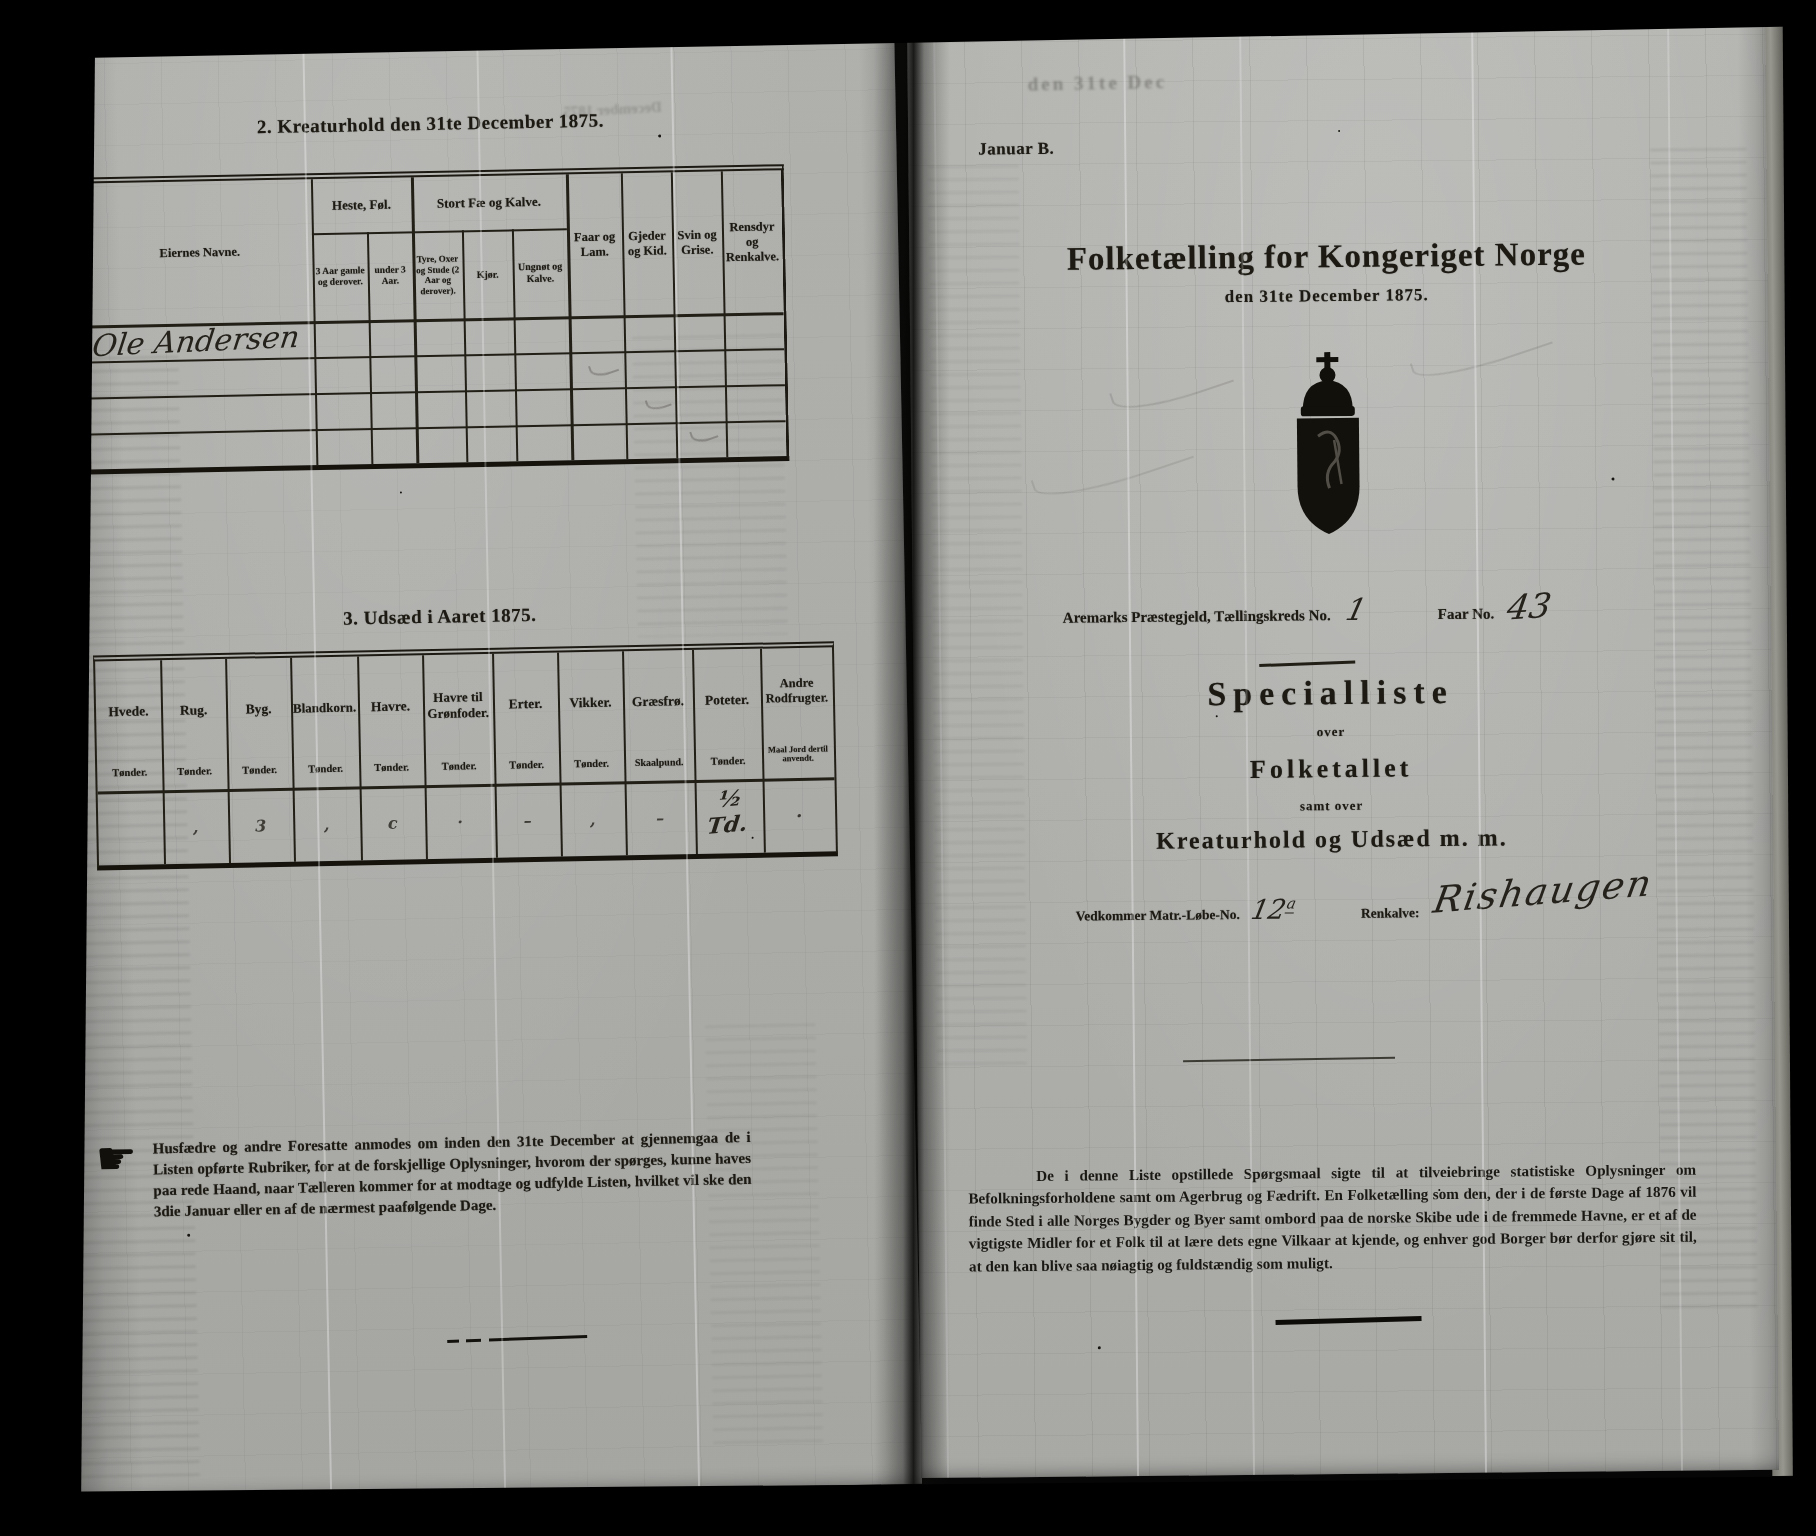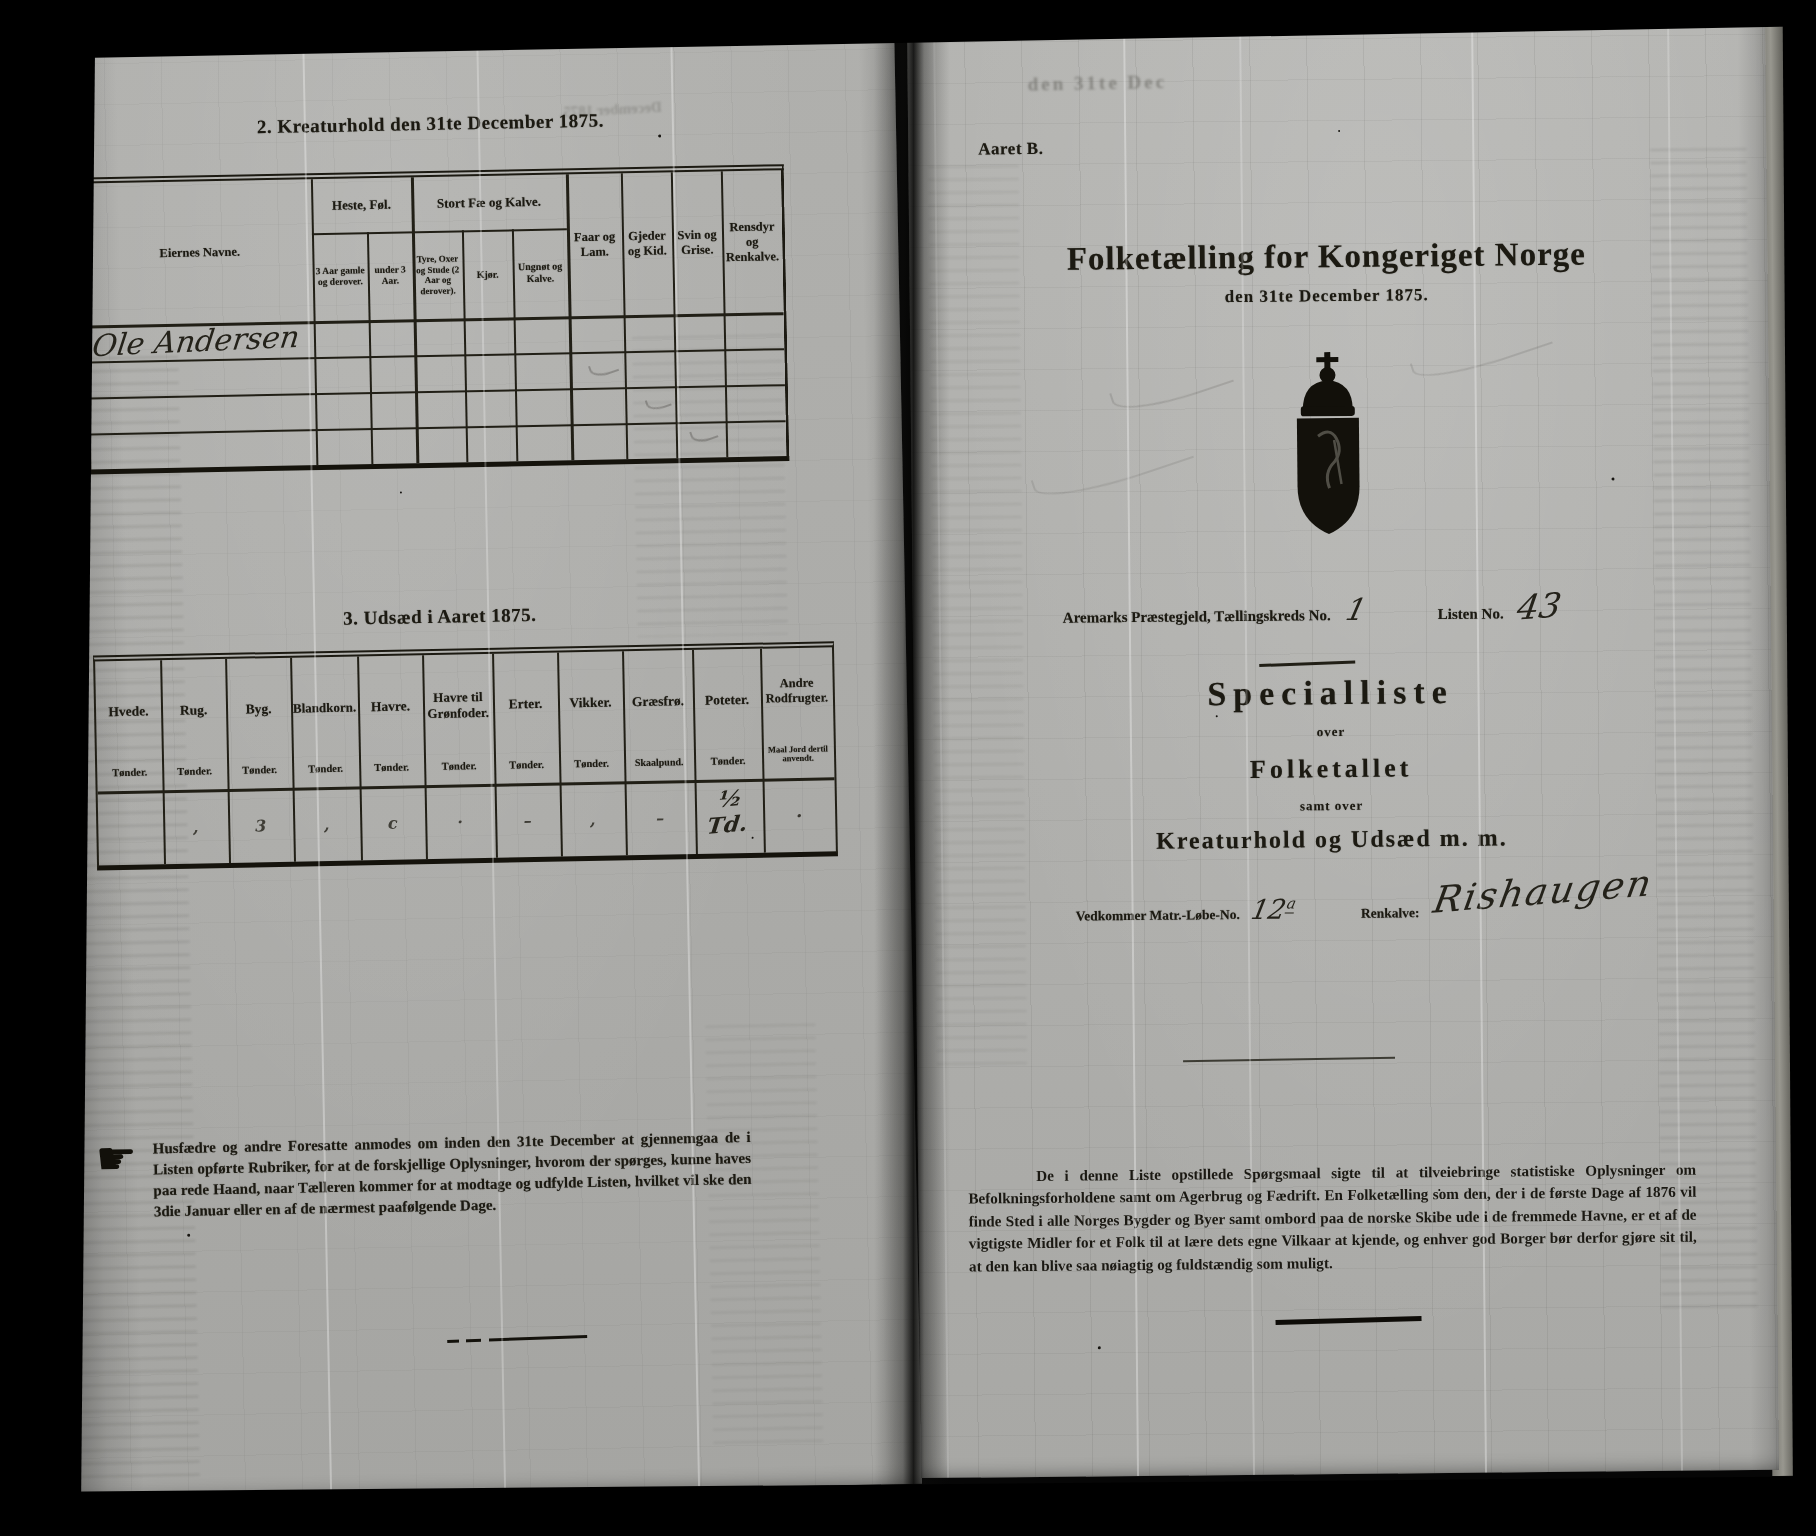--- a/index.html
+++ b/index.html
@@ -232,21 +232,21 @@
       <div class="speck" style="left:610px;top:118px;width:3px;height:3px;"></div>
       <div class="speck" style="left:345px;top:470px;width:2px;height:2px;"></div>
       <div class="speck" style="left:118px;top:1208px;width:3px;height:3px;"></div>
       <div class="speck" style="left:690px;top:822px;width:2px;height:2px;"></div>
     </div>
   </div>
 
   <div class="page page-right">
     <div class="content">
 
-      <div class="abs ink bold" style="left:70px;top:124px;font-size:17px;letter-spacing:.5px;">Aaret B.</div>
+      <div class="abs ink bold" style="left:70px;top:124px;font-size:17px;letter-spacing:.5px;">Januar B.</div>
 
       <div class="ghost" style="left:120px;top:58px;font-size:19px;opacity:.5;letter-spacing:3px;transform:rotate(-0.5deg);">den 31te Dec</div>
 
       <div class="ghost-col" style="left:742px;top:140px;width:96px;height:1160px;opacity:.2;"></div>
       <div class="ghost-col" style="left:20px;top:150px;width:90px;height:900px;opacity:.14;"></div>
 
       <div class="centerline rp-title ink" style="top:226px;">Folketælling for Kongeriget Norge</div>
       <div class="centerline rp-sub ink" style="top:274px;">den 31te December 1875.</div>
 
       <div class="abs" style="left:calc(50% - 52px);top:338px;width:80px;height:190px;">
@@ -258,21 +258,21 @@
           <rect x="13" y="56" width="54" height="10" rx="3" fill="#12100a"></rect>
           <path d="M9,68 h62 v68 q0,34 -31,48 q-31,-14 -31,-48 Z" fill="#13110b"></path>
           <path d="M30,86 q12,-9 18,2 q7,13 -2,24 q-11,11 -5,26" stroke="#504e46" stroke-width="3" fill="none"></path>
           <path d="M46,90 l7,44" stroke="#504e46" stroke-width="2.5" fill="none"></path>
         </svg>
       </div>
 
       <div class="baseline-row" style="left:150px;top:576px;width:640px;">
         <span class="ink bold" style="font-size:15px;">Aremarks Præstegjeld, Tællingskreds No.</span>
         <span class="hand" style="font-size:30px;margin-left:16px;transform:skewX(-14deg);">1</span>
-        <span class="ink bold" style="font-size:15px;margin-left:72px;">Listen No.</span>
+        <span class="ink bold" style="font-size:15px;margin-left:72px;">Faar No.</span>
         <span class="hand" style="font-size:34px;margin-left:14px;transform:skewX(-12deg) rotate(-3deg);">43</span>
       </div>
       <div class="hline" style="left:346px;top:650px;width:96px;height:3px;transform:rotate(-1.5deg);"></div>
 
       <div class="centerline h-special ink" style="top:662px;">Specialliste</div>
       <div class="centerline h-small ink" style="top:712px;">over</div>
       <div class="centerline h-folketal ink" style="top:742px;">Folketallet</div>
       <div class="centerline h-small ink" style="top:786px;">samt over</div>
       <div class="centerline h-kreatur ink" style="top:814px;">Kreaturhold og Udsæd m. m.</div>
 

